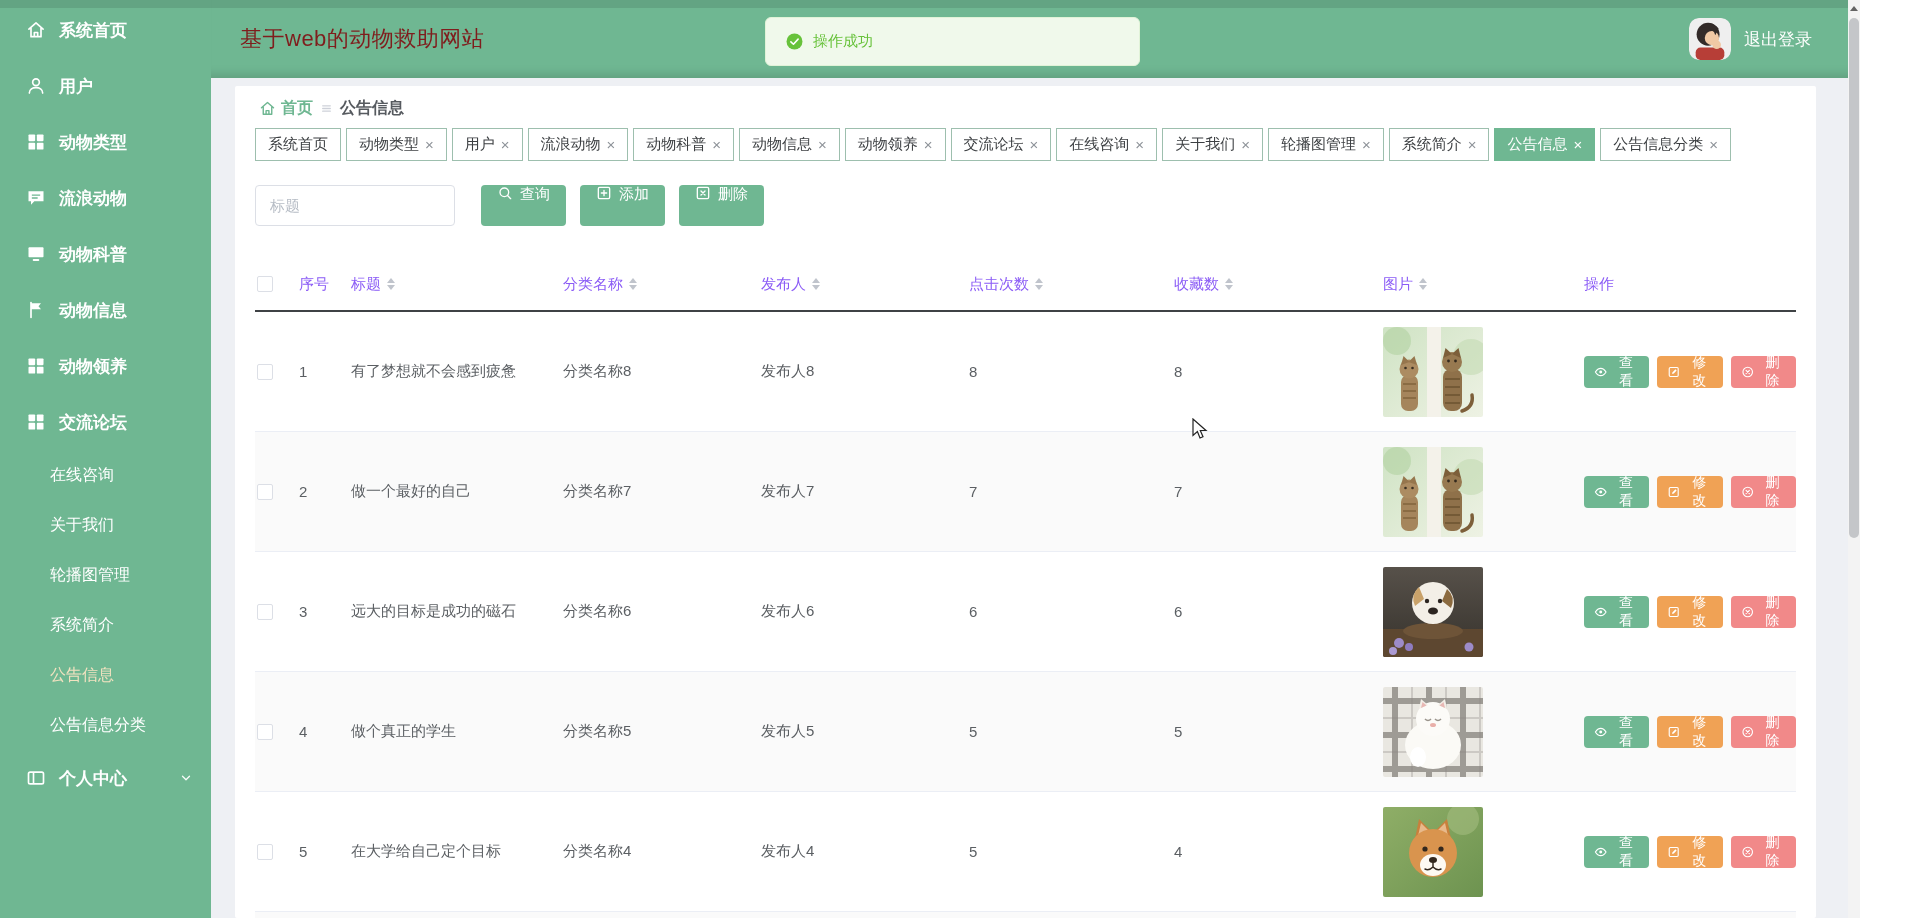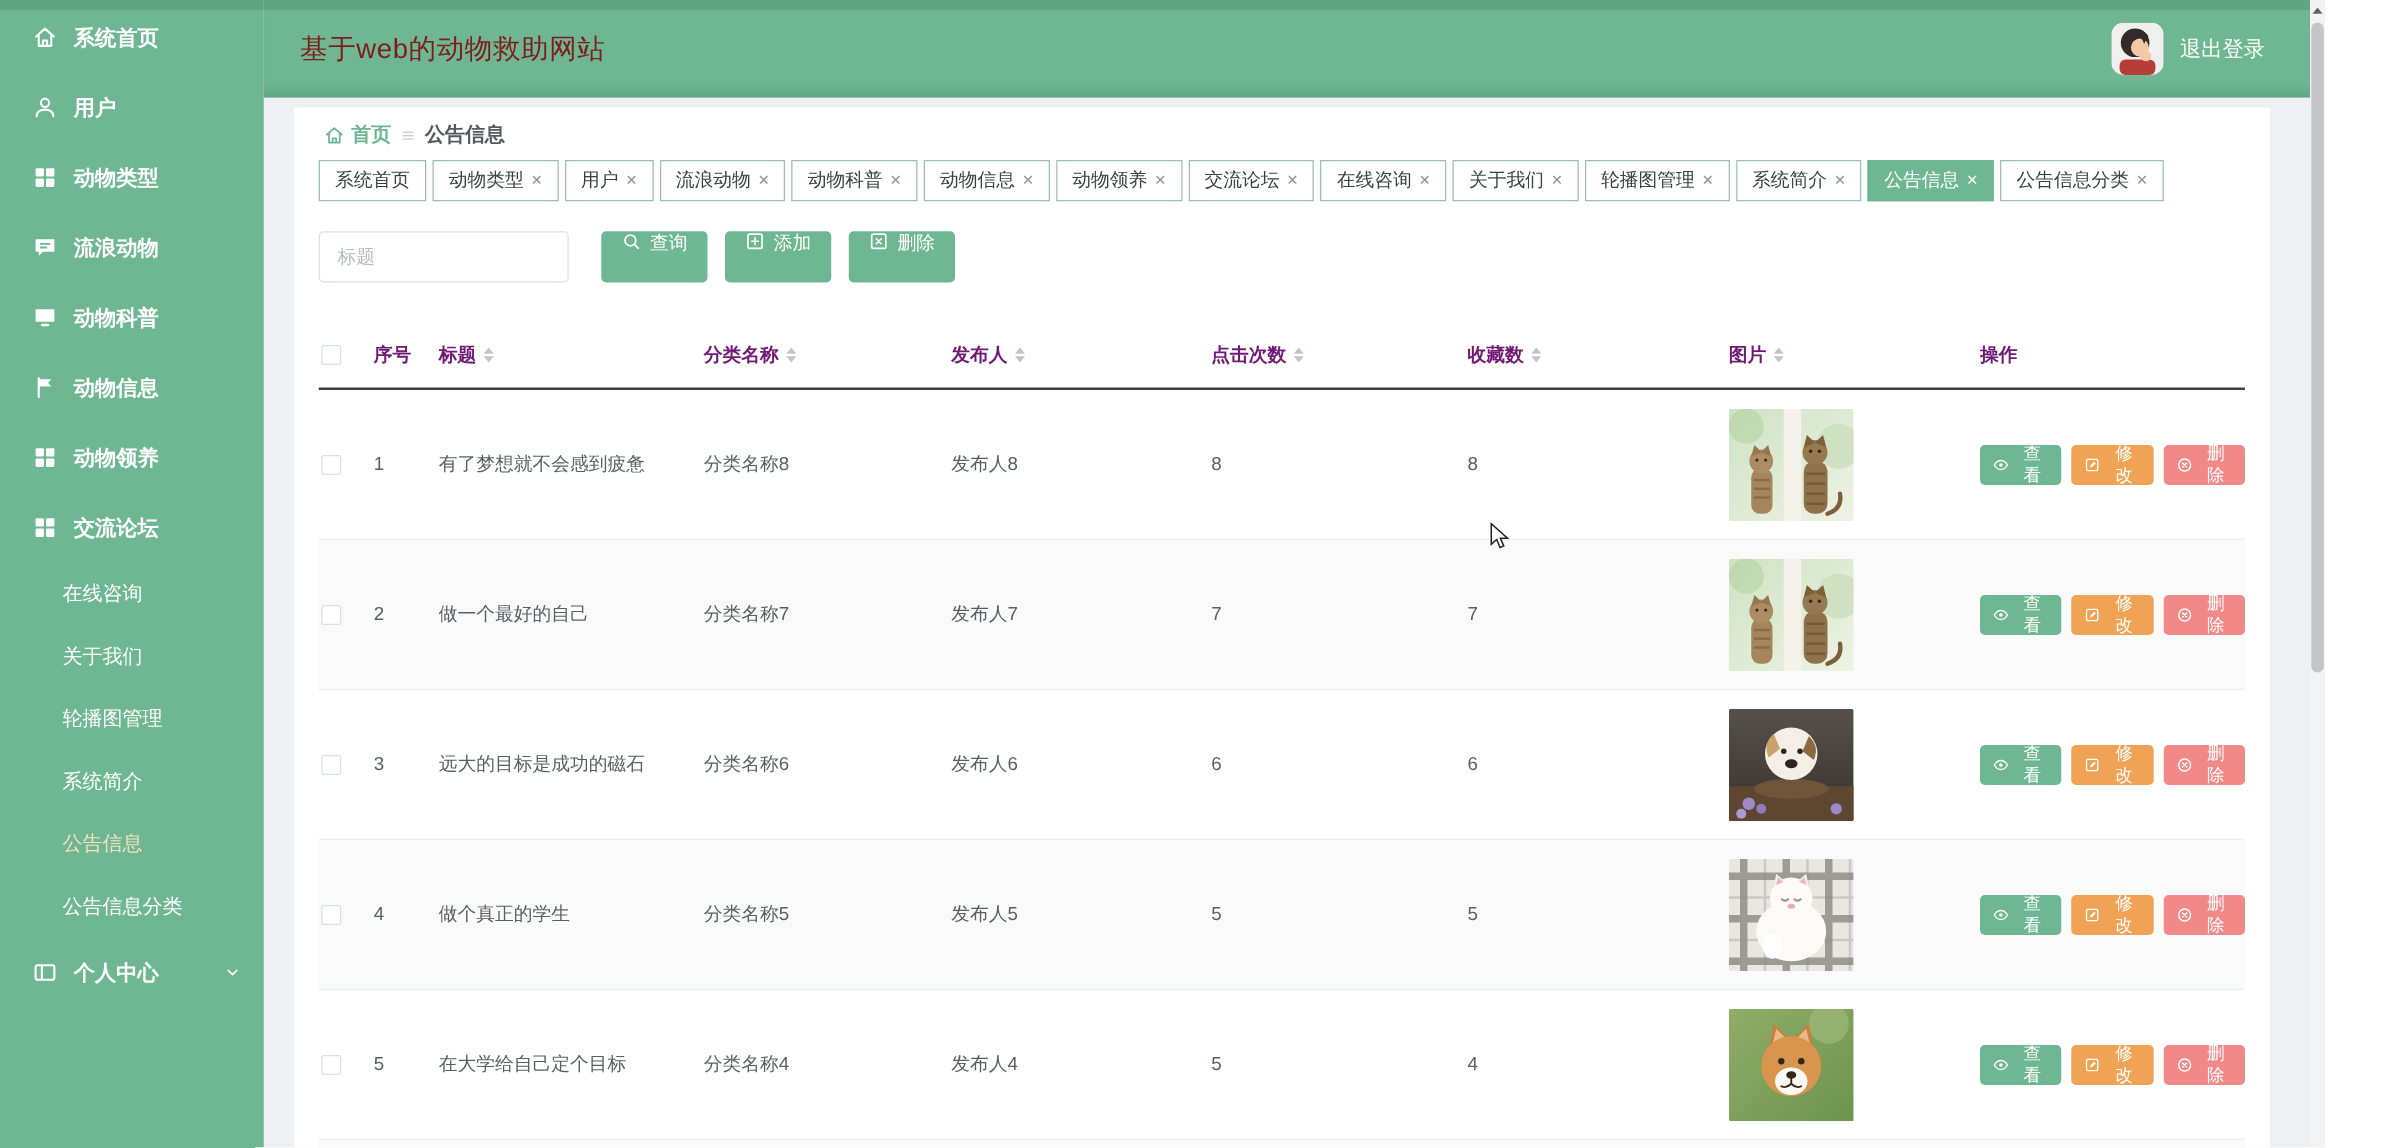--- a/index.html
+++ b/index.html
@@ -53,21 +53,21 @@
   .search-input{width:200px;height:41px;border:1px solid #dcdfe6;border-radius:4px;padding:0 14px;font-size:15px;color:#606266;outline:none}
   .search-input::placeholder{color:#b6bcc5}
   .btn{height:41px;border:none;border-radius:4px;background:#6fb792;color:#fff;font-size:15px;padding:0 16px;display:inline-flex;align-items:flex-start;gap:7px;cursor:pointer}
   .btn .bi{width:16px;height:16px;display:inline-flex}
   .btn .bi svg{width:100%;height:100%}
   .btn-query{margin-left:12px}
 
   
   .table{margin-top:32px}
   .trow{display:grid;grid-template-columns:44px 52px 212px 198px 208px 205px 209px 201px 1fr;align-items:center}
-  .thead{height:54px;border-bottom:2px solid #3f4245;font-size:15px;color:#701a75;font-weight:bold}
+  .thead{height:54px;border-bottom:2px solid #3f4245;font-size:15px;color:#8b5cf6;font-weight:normal}
   .tbody-row{height:120px;border-bottom:1px solid #ebeef5;font-size:15px;color:#5b5f63}
   .tbody-row.striped{background:#fafafa}
   .partial-row{height:10px;background:#fafafa}
   .cell{display:flex;align-items:center;min-width:0}
   .cell.ck{padding-left:2px}
   .checkbox{width:16px;height:16px;border:1px solid #dcdfe6;border-radius:2px;background:#fff;display:inline-block;cursor:pointer}
   .sort{display:inline-flex;flex-direction:column;gap:2px;margin-left:6px;cursor:pointer}
   .sort i{width:0;height:0;border-left:4px solid transparent;border-right:4px solid transparent}
   .sort .up{border-bottom:5px solid #c0c4cc}
   .sort .dn{border-top:5px solid #c0c4cc}
@@ -206,20 +206,29 @@
             </svg>
           </span>
         </div>
       </div>
   </nav>
 
   <div class="main">
 
     <div class="header">
       <div class="app-title">基于web的动物救助网站</div>
+      <div class="toast">
+        <span class="t-icon">
+            <svg viewBox="0 0 16 16">
+              <circle cx="8" cy="8" r="7.5" fill="#67c23a"></circle>
+              <path d="M4.6 8.3 L7 10.6 L11.4 5.8" stroke="#fff" stroke-width="1.5" fill="none" stroke-linecap="round" stroke-linejoin="round"></path>
+            </svg>
+          </span>
+        <span class="toast-text">操作成功</span>
+      </div>
       <div class="user-box">
         <span class="avatar">
           <svg viewBox="0 0 44 44">
               <rect width="44" height="44" rx="9" fill="#efefef"></rect>
               <circle cx="20" cy="17" r="12" fill="#332b29"></circle>
               <circle cx="24" cy="21" r="7.5" fill="#f1c9a5"></circle>
               <path d="M12 10 q10 -9 19 1 l-3.5 7 q-2-9-15.5-8 z" fill="#332b29"></path>
               <rect x="7" y="31" width="30" height="13" rx="5" fill="#b73e37"></rect>
               <circle cx="29" cy="28" r="4.5" fill="#f1c9a5"></circle>
             </svg>

